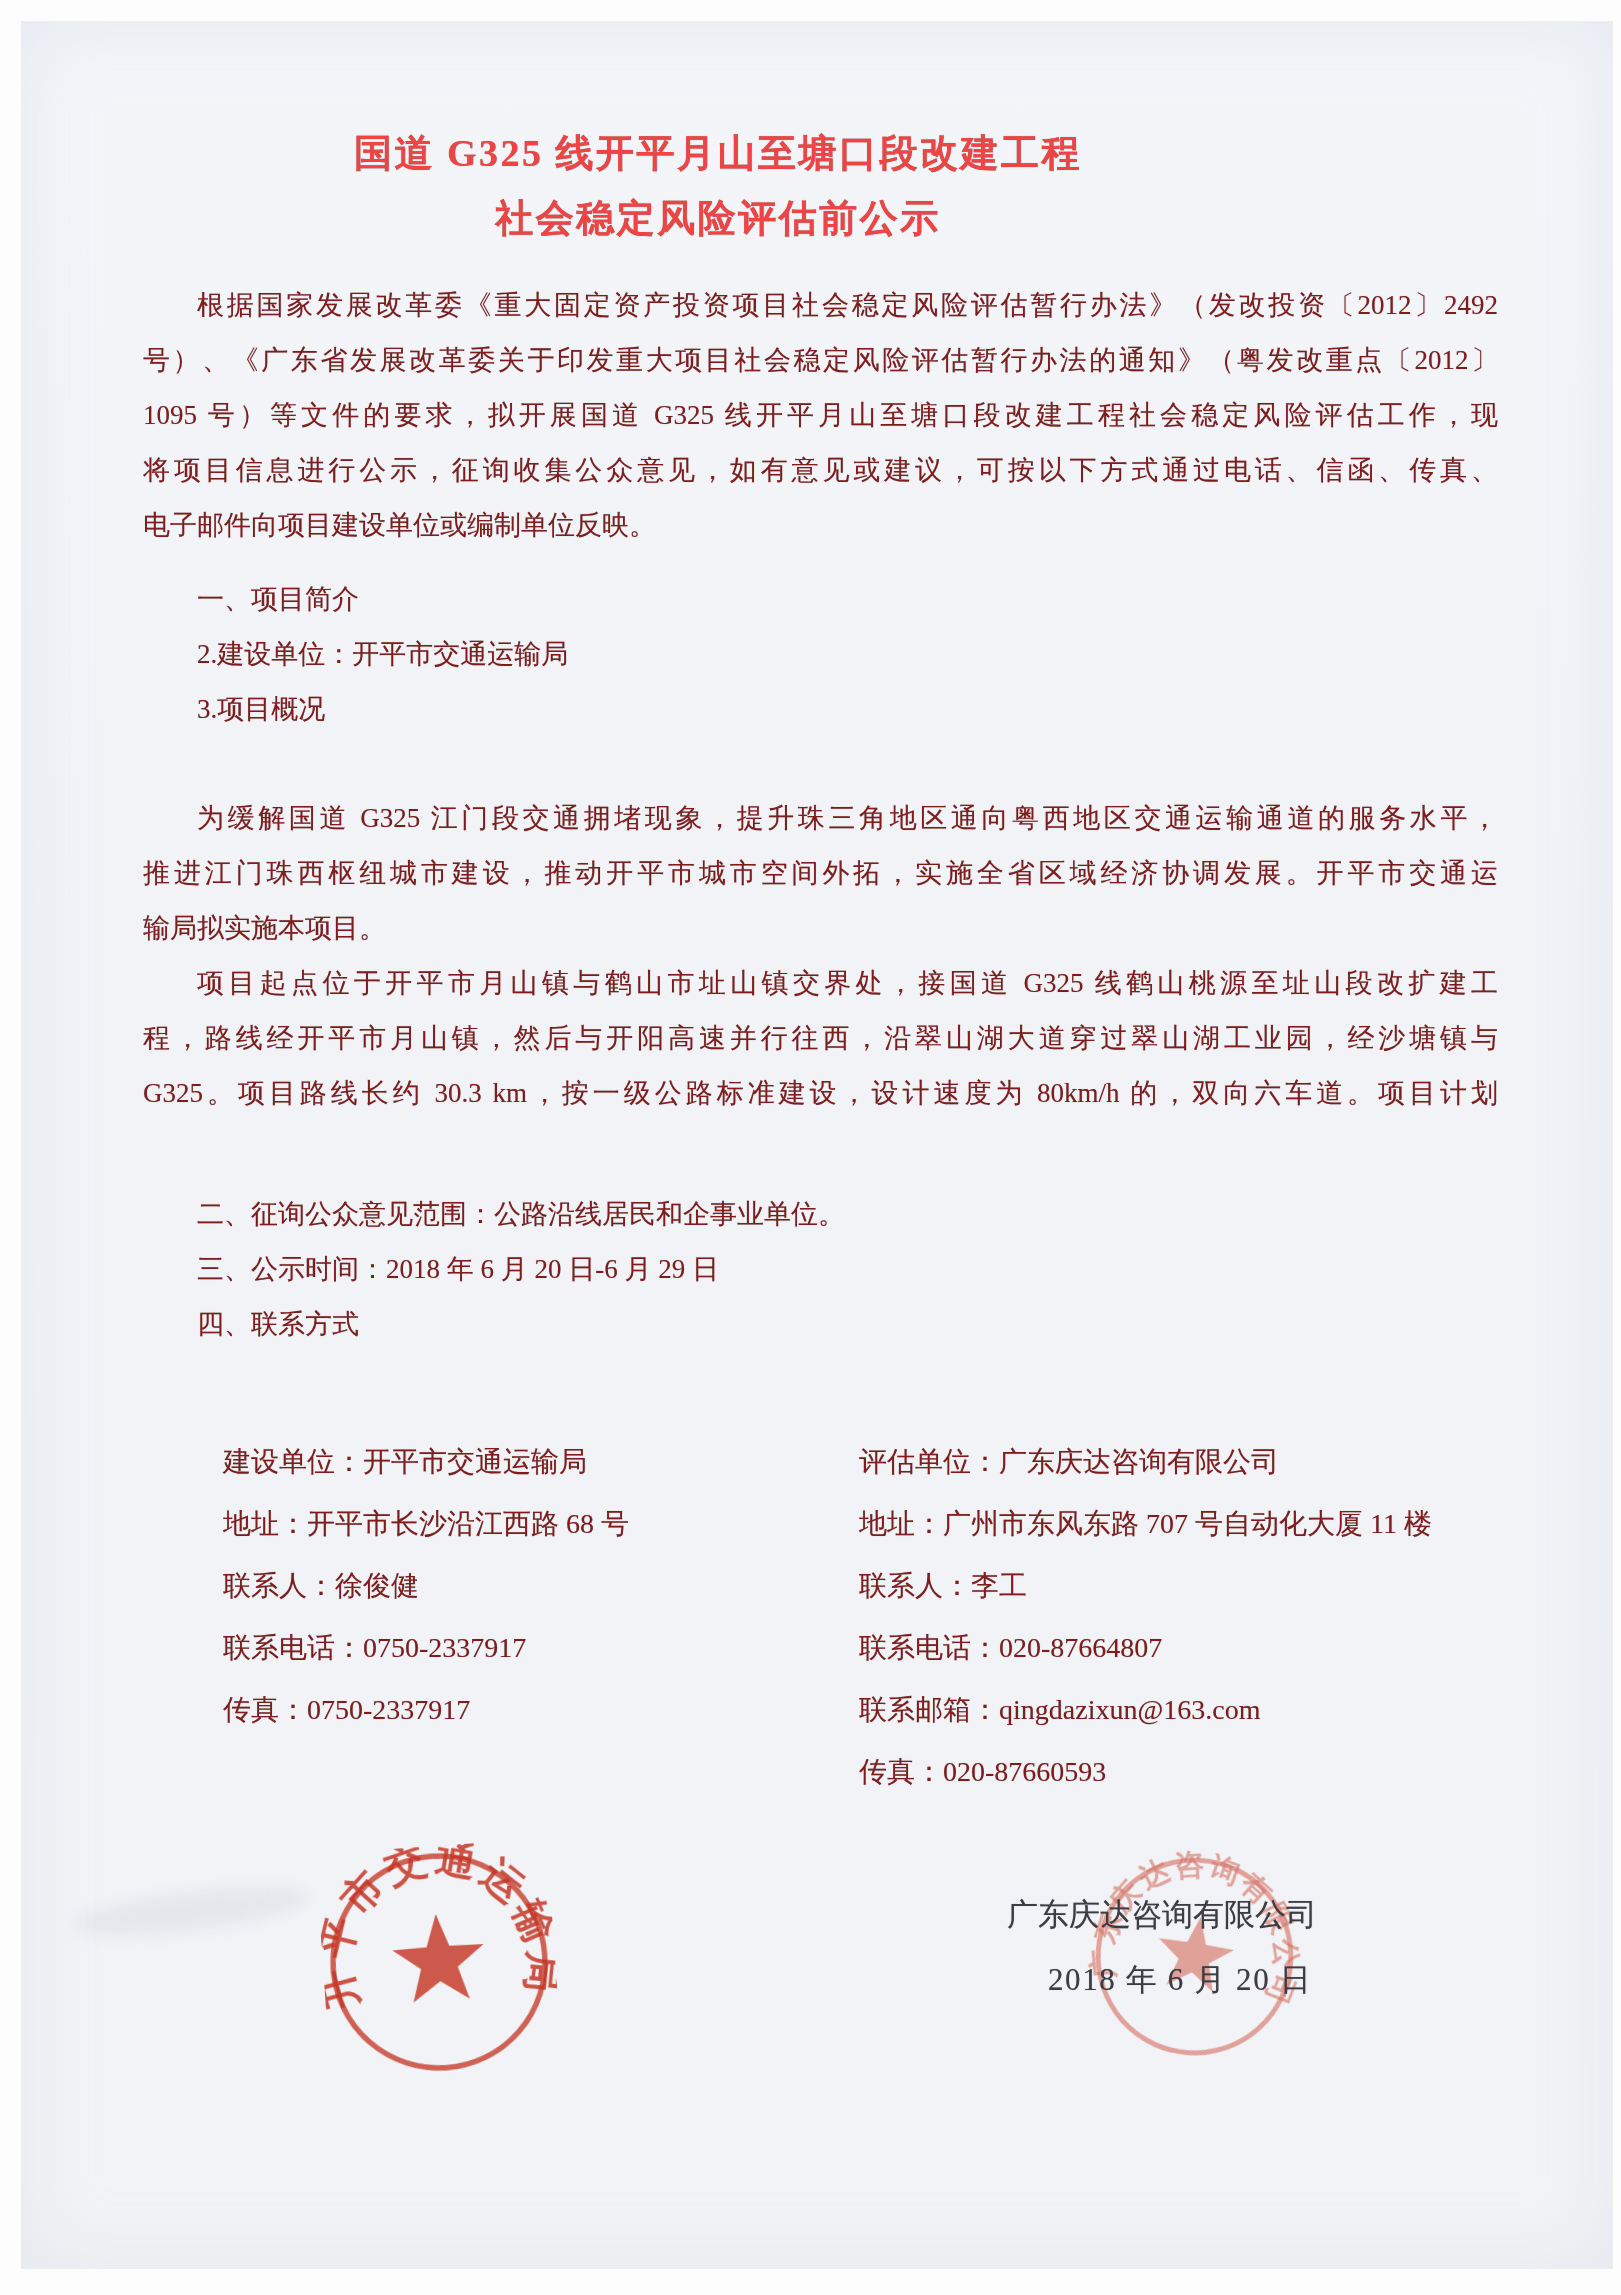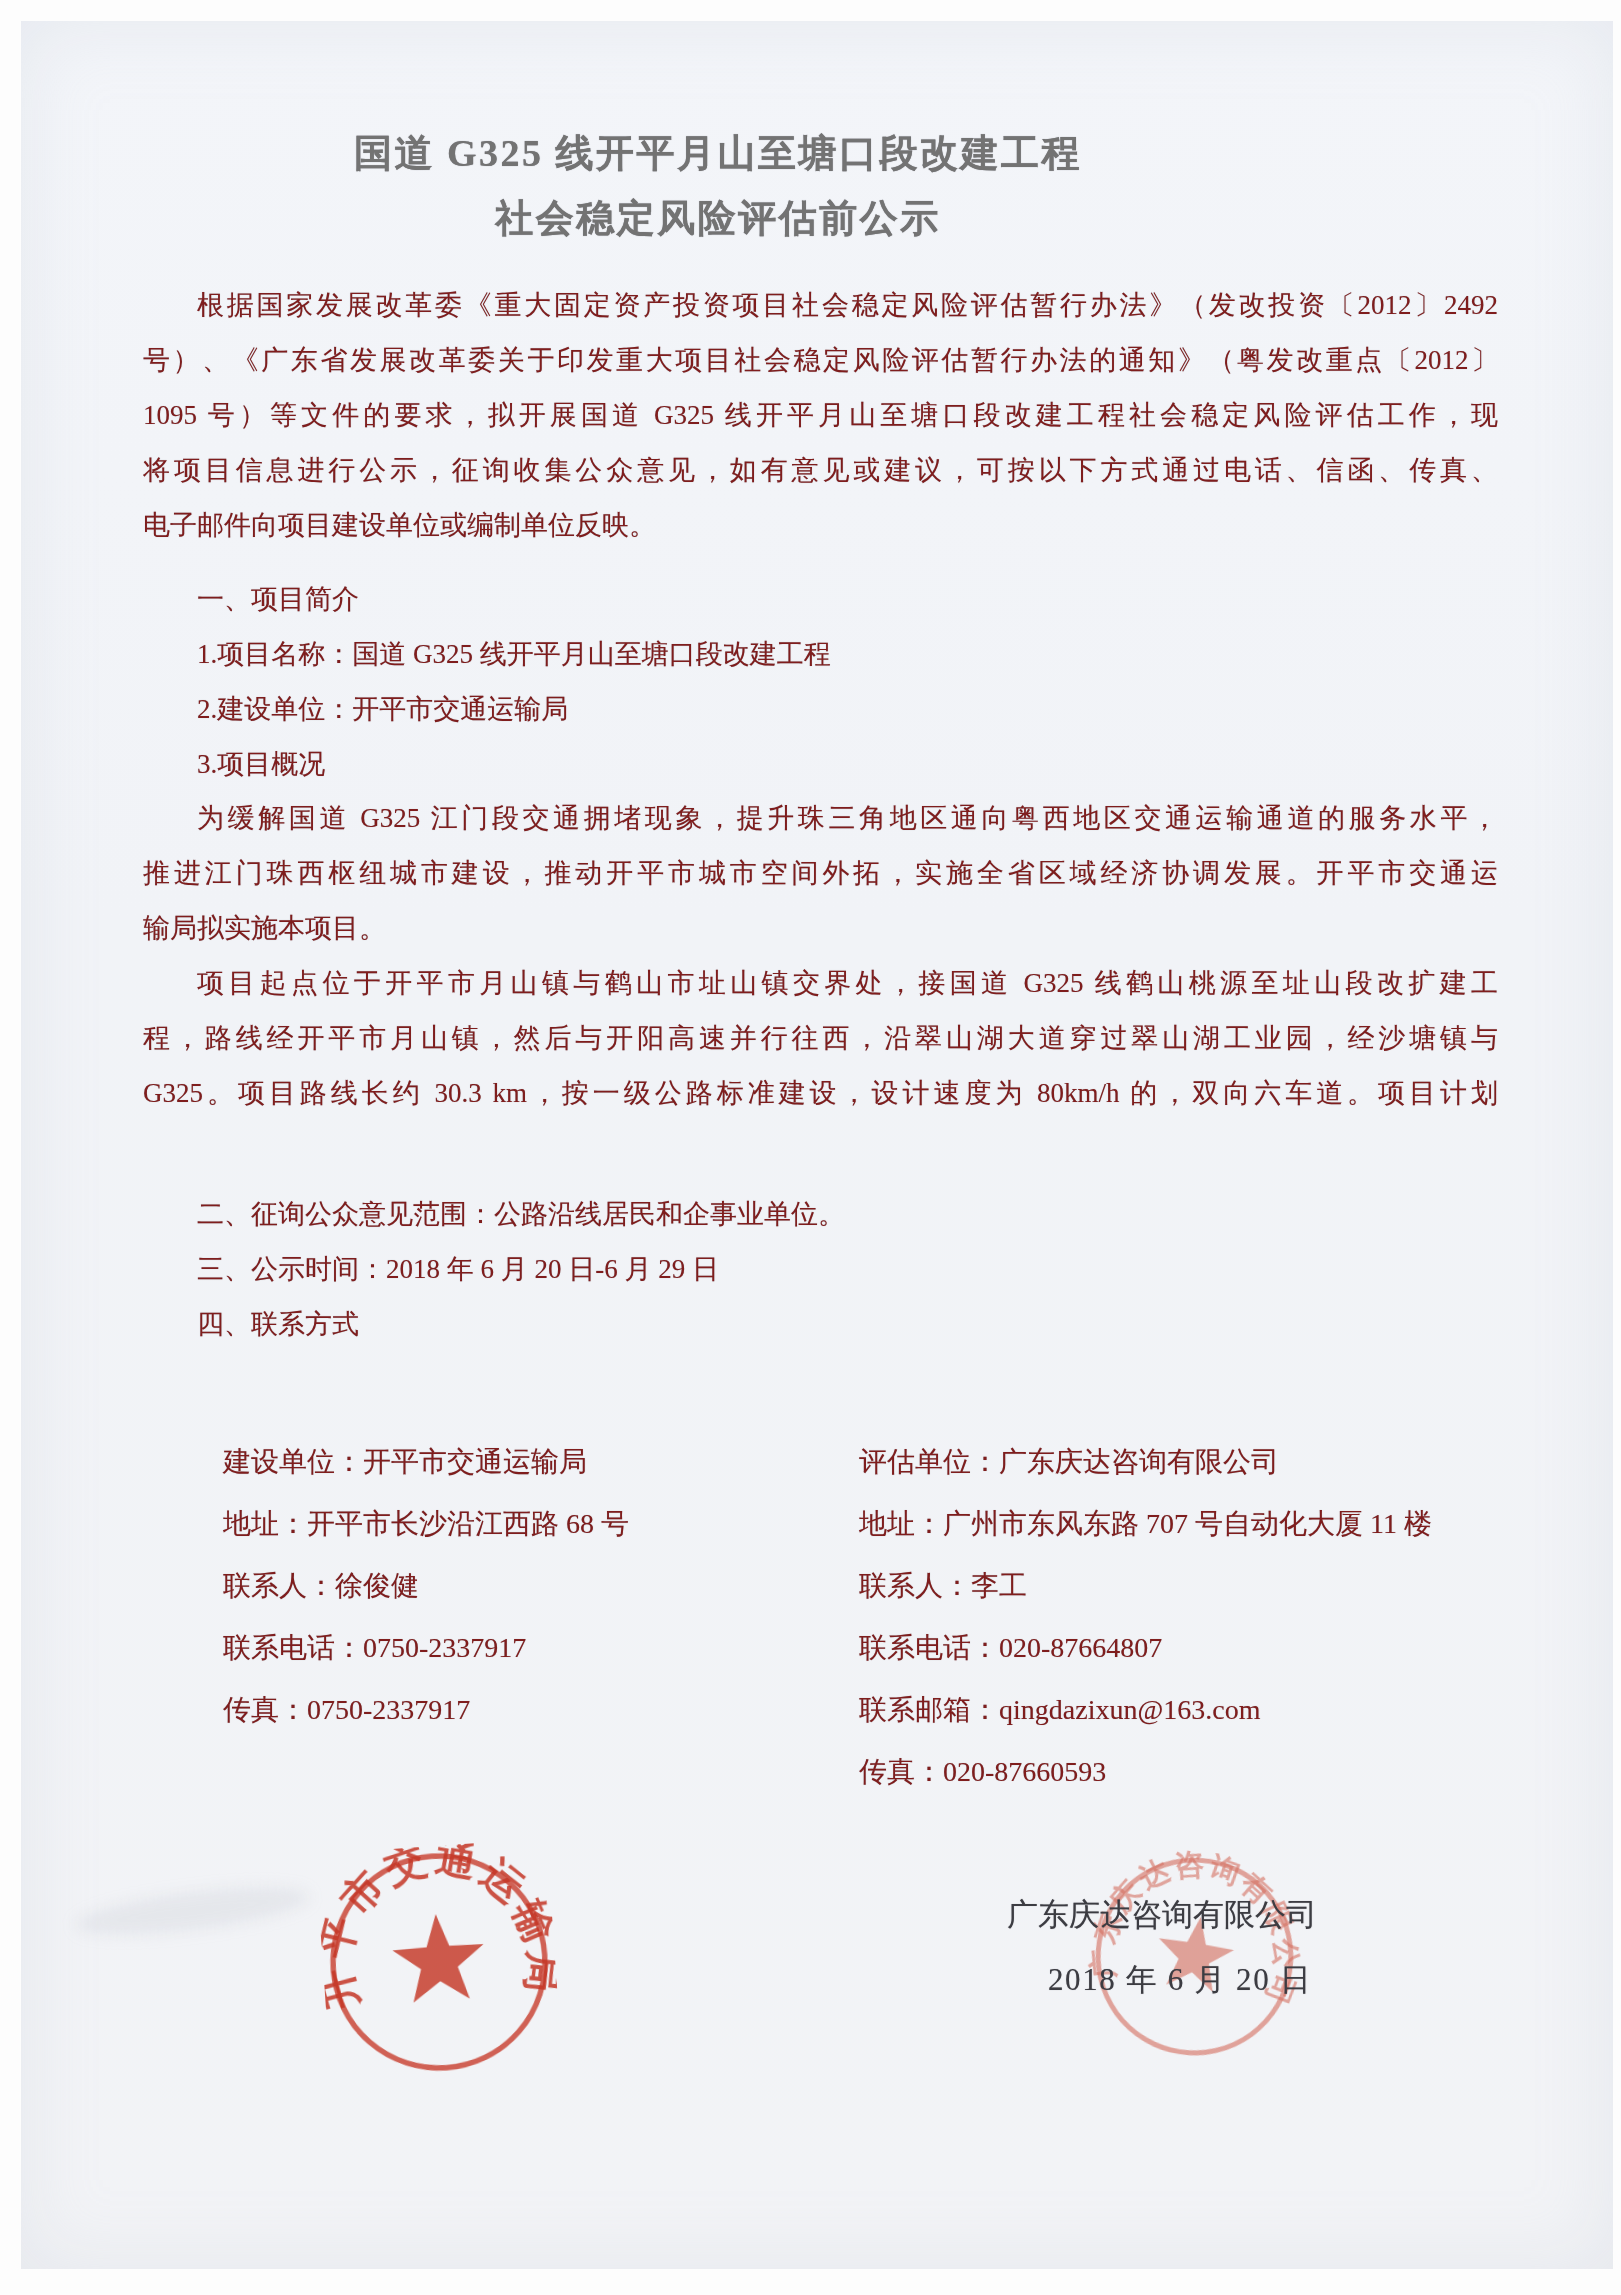--- a/index.html
+++ b/index.html
@@ -5,21 +5,21 @@
   html,body{margin:0;padding:0;background:#ffffff;}
   .stage{position:relative;width:1622px;height:2295px;background:#fdfdfd;overflow:hidden;
          font-family:"Liberation Serif","DejaVu Serif",serif;}
   .paper{position:absolute;left:21px;top:21px;width:1592px;height:2248px;
          background:linear-gradient(180deg,#f3f5f9 0%,#f1f3f7 40%,#f2f3f6 100%);
          box-shadow:inset 0 0 74px rgba(190,198,212,0.25);}
   .smudge{position:absolute;left:74px;top:1892px;width:237px;height:38px;border-radius:50%;
           background:rgba(150,156,168,0.14);filter:blur(7.4px);transform:rotate(-7deg);}
   .txt{color:#7f1d1d;text-shadow:0 0 0.8px rgba(70,70,80,0.45);}
   .title{position:absolute;left:0;width:1436px;text-align:center;font-weight:bold;
-         font-size:38px;letter-spacing:2.5px;color:#737373;text-shadow:0 0 0.8px rgba(40,40,50,0.6);}
+         font-size:38px;letter-spacing:2.5px;color:#ef4444;text-shadow:0 0 0.8px rgba(40,40,50,0.6);}
   .block{position:absolute;left:143px;width:1355px;font-size:27px;}
   .line{height:55px;line-height:55px;white-space:nowrap;}
   .just{text-align:justify;text-align-last:justify;white-space:normal;
         height:55px;line-height:55px;overflow:hidden;}
   .ind{text-indent:54px;}
   .sec{height:55px;line-height:55px;text-indent:54px;}
   .contact{position:absolute;top:1431px;font-size:28px;}
   .contact .row{height:62px;line-height:62px;white-space:nowrap;margin-left:42px;}
   .c-left{left:181px;width:621px;}
   .c-right{left:817px;width:703px;}
@@ -44,21 +44,20 @@
   <div class="block txt" style="top:278px;">
     <div class="just ind">根据国家发展改革委《重大固定资产投资项目社会稳定风险评估暂行办法》（发改投资〔2012〕2492</div>
     <div class="just">号）、《广东省发展改革委关于印发重大项目社会稳定风险评估暂行办法的通知》（粤发改重点〔2012〕</div>
     <div class="just">1095 号）等文件的要求，拟开展国道 G325 线开平月山至塘口段改建工程社会稳定风险评估工作，现</div>
     <div class="just">将项目信息进行公示，征询收集公众意见，如有意见或建议，可按以下方式通过电话、信函、传真、</div>
     <div class="line">电子邮件向项目建设单位或编制单位反映。</div>
   </div>
 
   <div class="block txt" style="top:572px;">
     <div class="sec">一、项目简介</div>
-    <div class="sec">1.项目名称：国道 G325 线开平月山至塘口段改建工程</div>
     <div class="sec">2.建设单位：开平市交通运输局</div>
     <div class="sec">3.项目概况</div>
   </div>
 
   <div class="block txt" style="top:791px;">
     <div class="just ind">为缓解国道 G325 江门段交通拥堵现象，提升珠三角地区通向粤西地区交通运输通道的服务水平，</div>
     <div class="just">推进江门珠西枢纽城市建设，推动开平市城市空间外拓，实施全省区域经济协调发展。开平市交通运</div>
     <div class="line">输局拟实施本项目。</div>
   </div>
 

